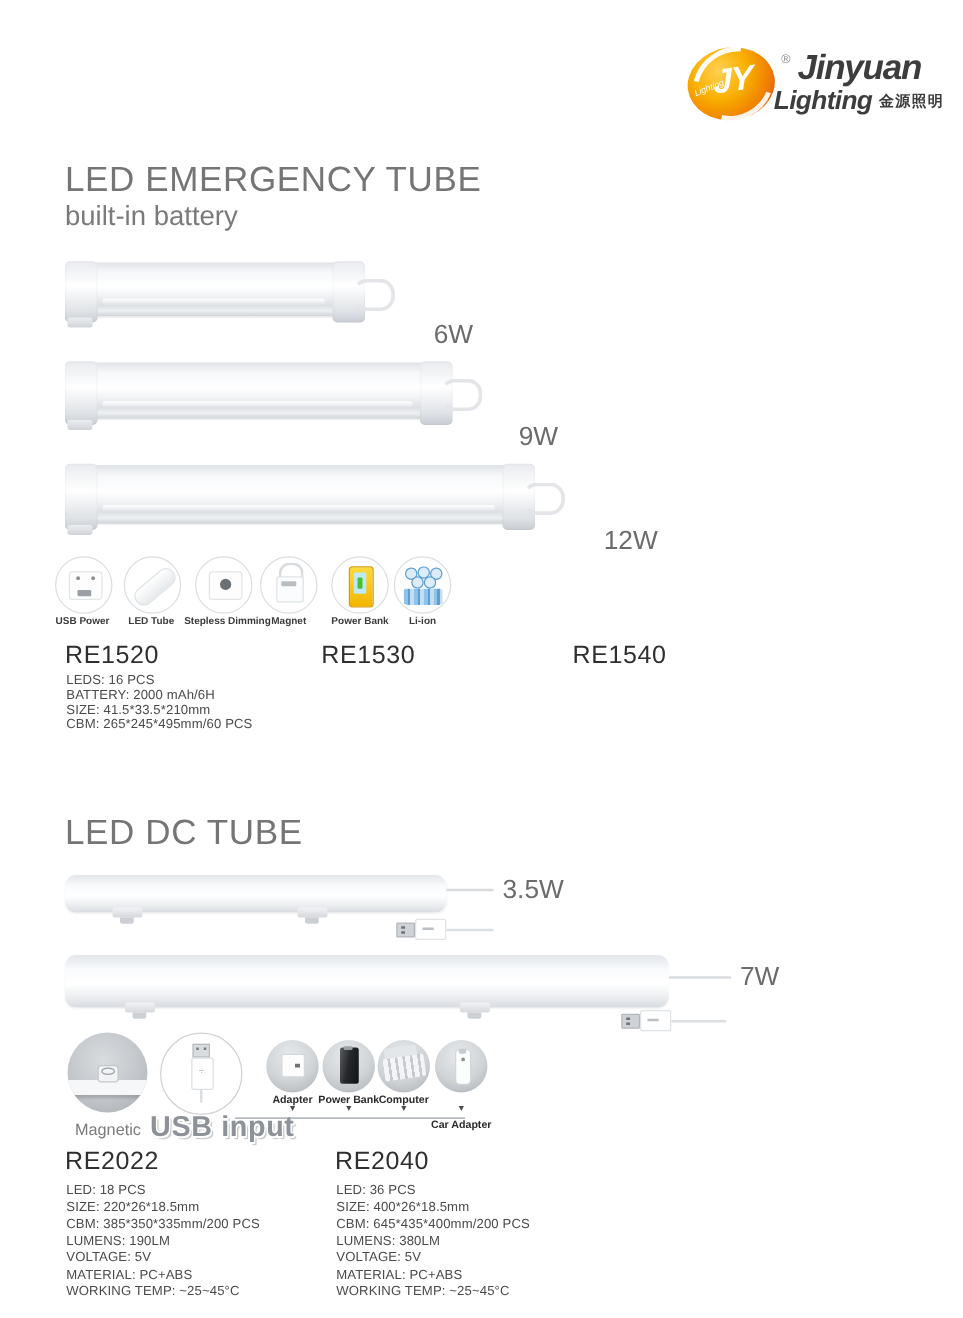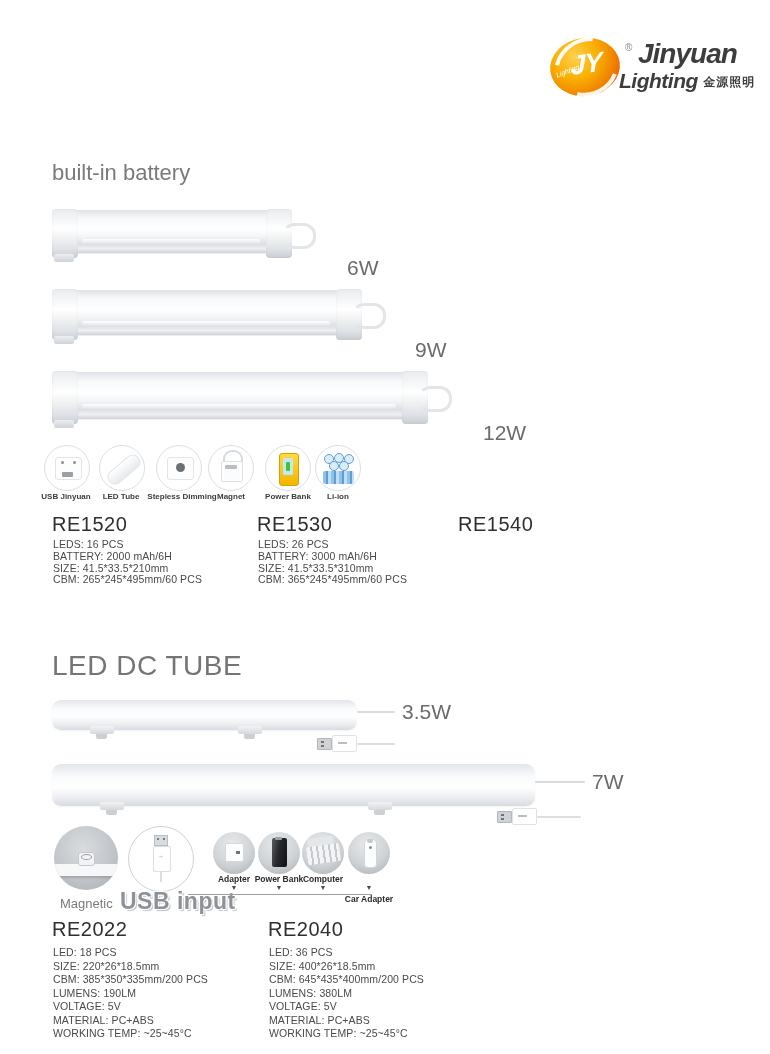--- a/index.html
+++ b/index.html
@@ -143,20 +143,21 @@
       <div class="swirl s1"></div>
       <div class="swirl s2"></div>
       <span class="ball-lighting">Lighting</span>
       <span class="ball-jy">JY</span>
     </div>
     <span class="reg">®</span>
     <div class="wm-1">Jinyuan</div>
     <div class="wm-2"><span>Lighting</span> <span class="wm-cn">金源照明</span></div>
   </div>
 
+  <div class="sec-title" style="left:52px;top:128px;">LED EMERGENCY TUBE</div>
   <div class="sec-sub" style="left:52px;top:160px;">built-in battery</div>
 
   <div class="etube" style="left:52px;top:209px;width:252px;height:49px;">
     <div class="et-body"></div>
     <div class="et-lens"></div>
     <div class="et-cap et-cap-l"></div>
     <div class="et-clip"></div>
     <div class="et-cap et-cap-r"></div>
     <div class="et-hook"></div>
   </div>
@@ -182,21 +183,21 @@
   </div>
   <div class="watt" style="left:483px;top:421px;">12W</div>
 
   <div class="fcirc" style="left:44px;top:445px;">
     <div class="ic-box">
       <div class="dot" style="left:5px;top:3px;"></div>
       <div class="dot" style="right:5px;top:3px;"></div>
       <div class="usb-port"></div>
     </div>
   </div>
-  <div class="flabel" style="left:26px;top:492px;">USB Jinyuan</div>
+  <div class="flabel" style="left:26px;top:492px;">USB Power</div>
 
   <div class="fcirc" style="left:99px;top:445px;">
     <div class="ic-tube"></div>
   </div>
   <div class="flabel" style="left:81px;top:492px;">LED Tube</div>
 
   <div class="fcirc" style="left:156px;top:445px;">
     <div class="ic-box">
       <div class="knob"></div>
     </div>
@@ -234,26 +235,20 @@
 
   <div class="model" style="left:52px;top:513px;">RE1520</div>
   <div class="specs" style="left:53px;top:539px;">
     <div>LEDS: 16 PCS</div>
     <div>BATTERY: 2000 mAh/6H</div>
     <div>SIZE: 41.5*33.5*210mm</div>
     <div>CBM: 265*245*495mm/60 PCS</div>
   </div>
 
   <div class="model" style="left:257px;top:513px;">RE1530</div>
-  <div class="specs" style="left:258px;top:539px;">
-    <div>LEDS: 26 PCS</div>
-    <div>BATTERY: 3000 mAh/6H</div>
-    <div>SIZE: 41.5*33.5*310mm</div>
-    <div>CBM: 365*245*495mm/60 PCS</div>
-  </div>
 
   <div class="model" style="left:458px;top:513px;">RE1540</div>
 
   <div class="sec-title" style="left:52px;top:650px;">LED DC TUBE</div>
 
   <div class="dtube" style="left:52px;top:700px;width:305px;height:30px;"></div>
   <div class="dt-foot" style="left:90px;top:726px;"></div>
   <div class="dt-foot" style="left:238px;top:726px;"></div>
   <div class="cable" style="left:357px;top:711px;width:38px;"></div>
   <div class="watt" style="left:402px;top:700px;">3.5W</div>

